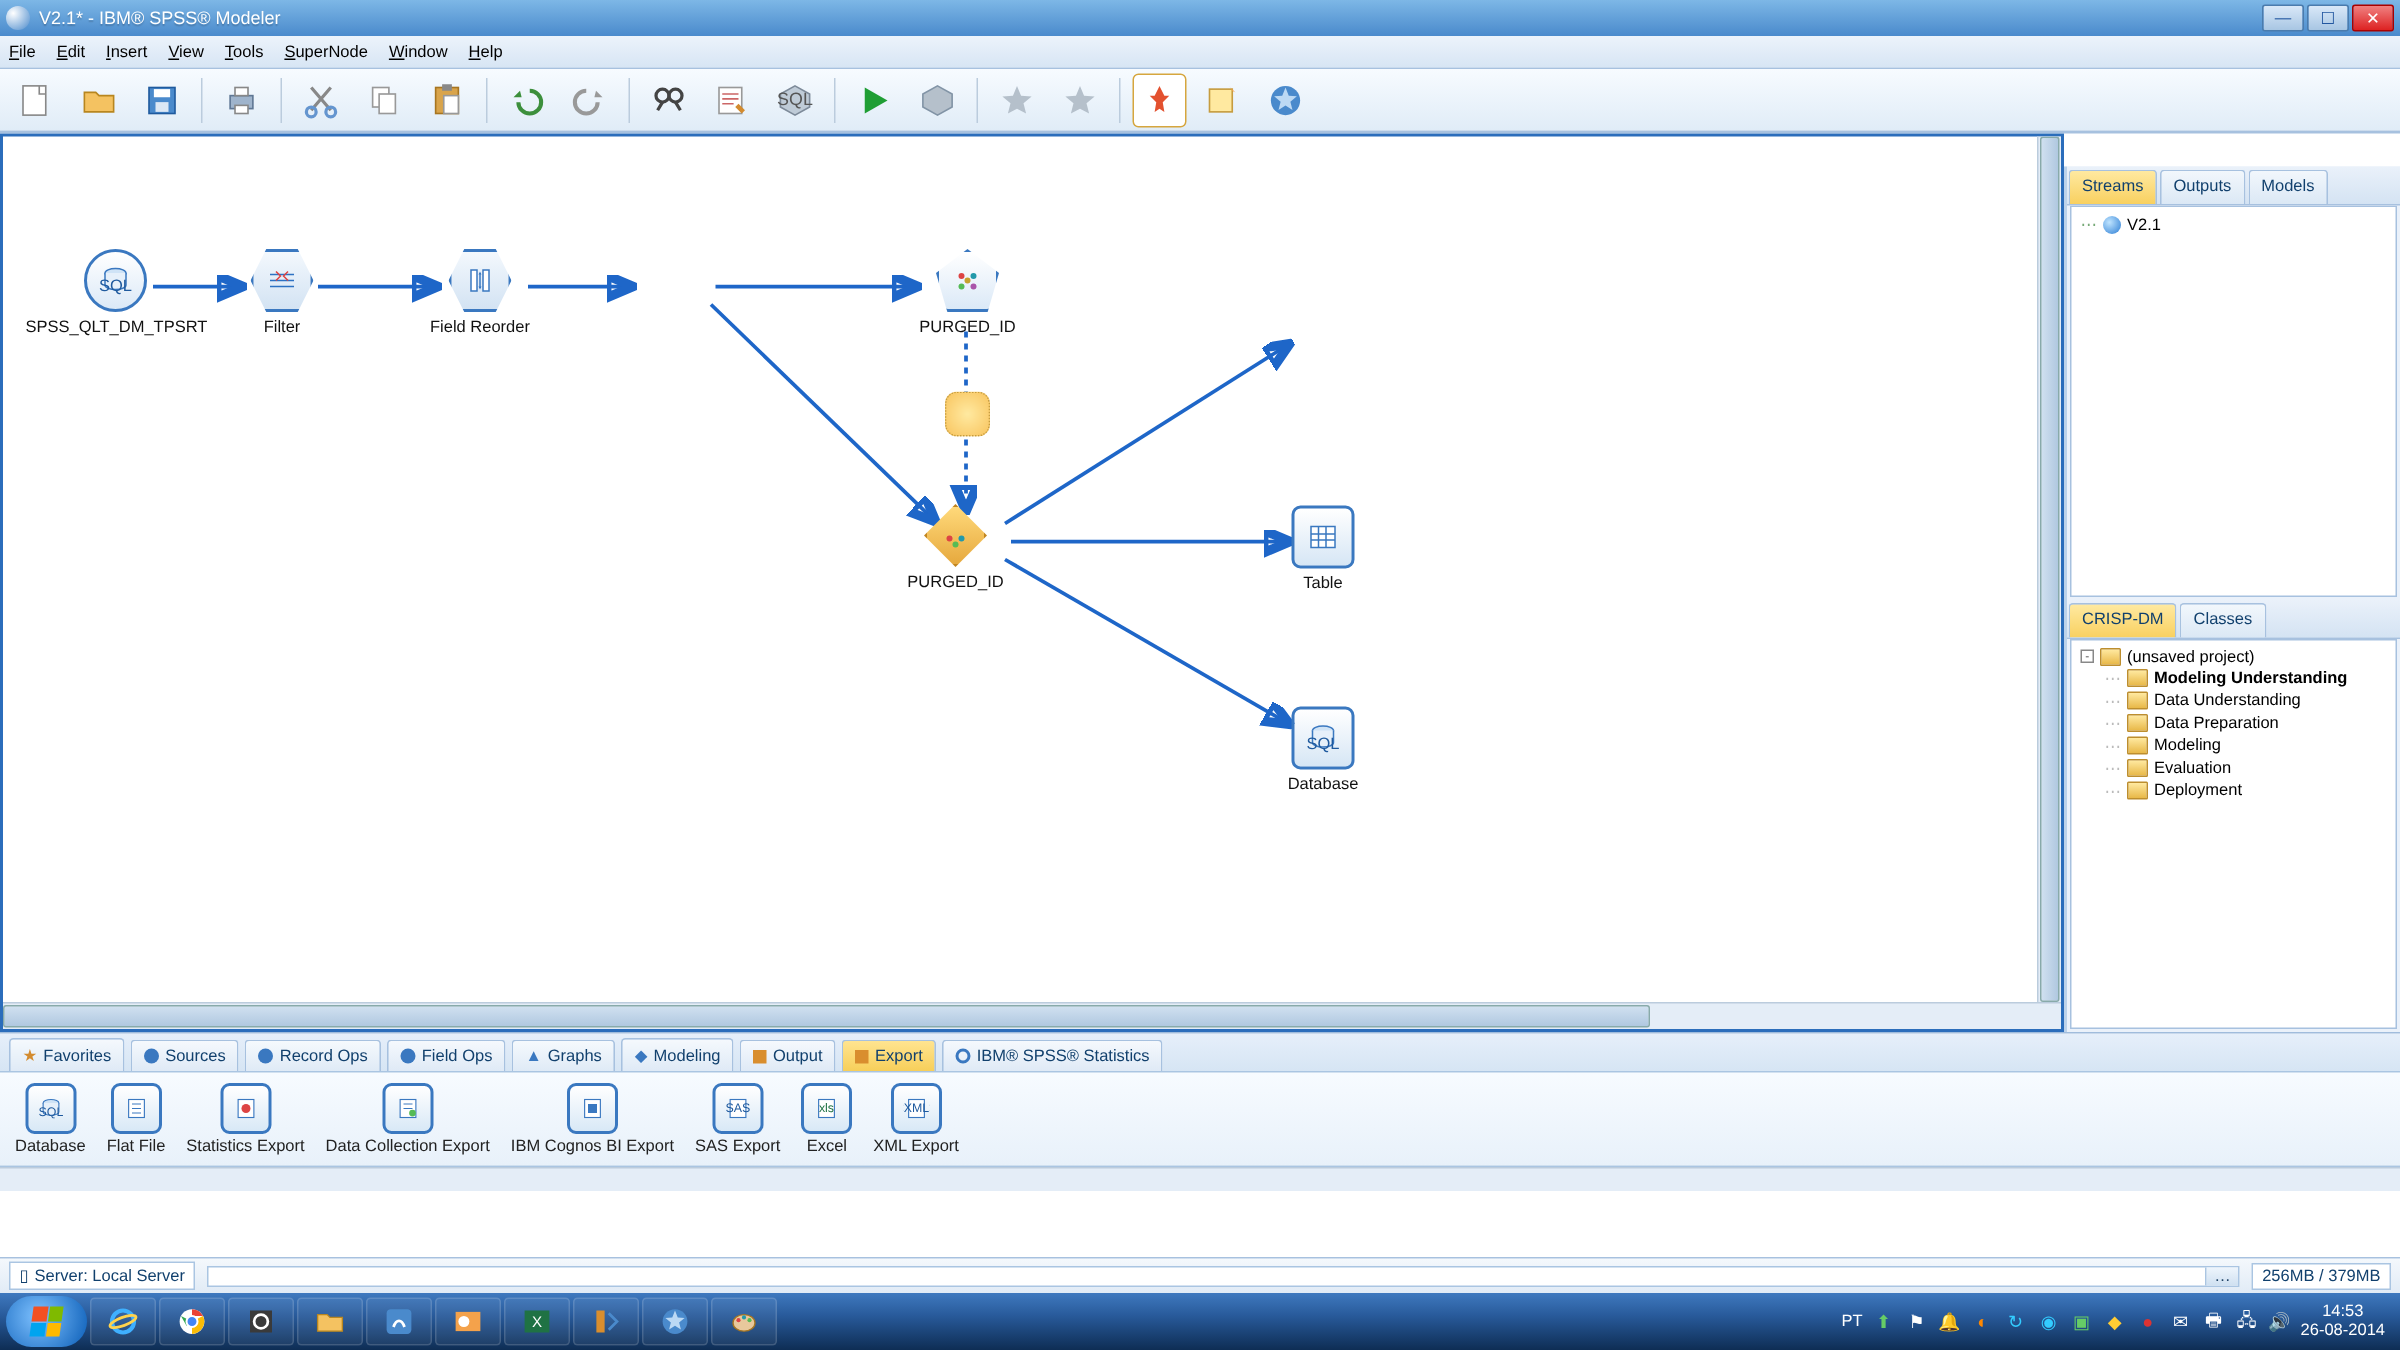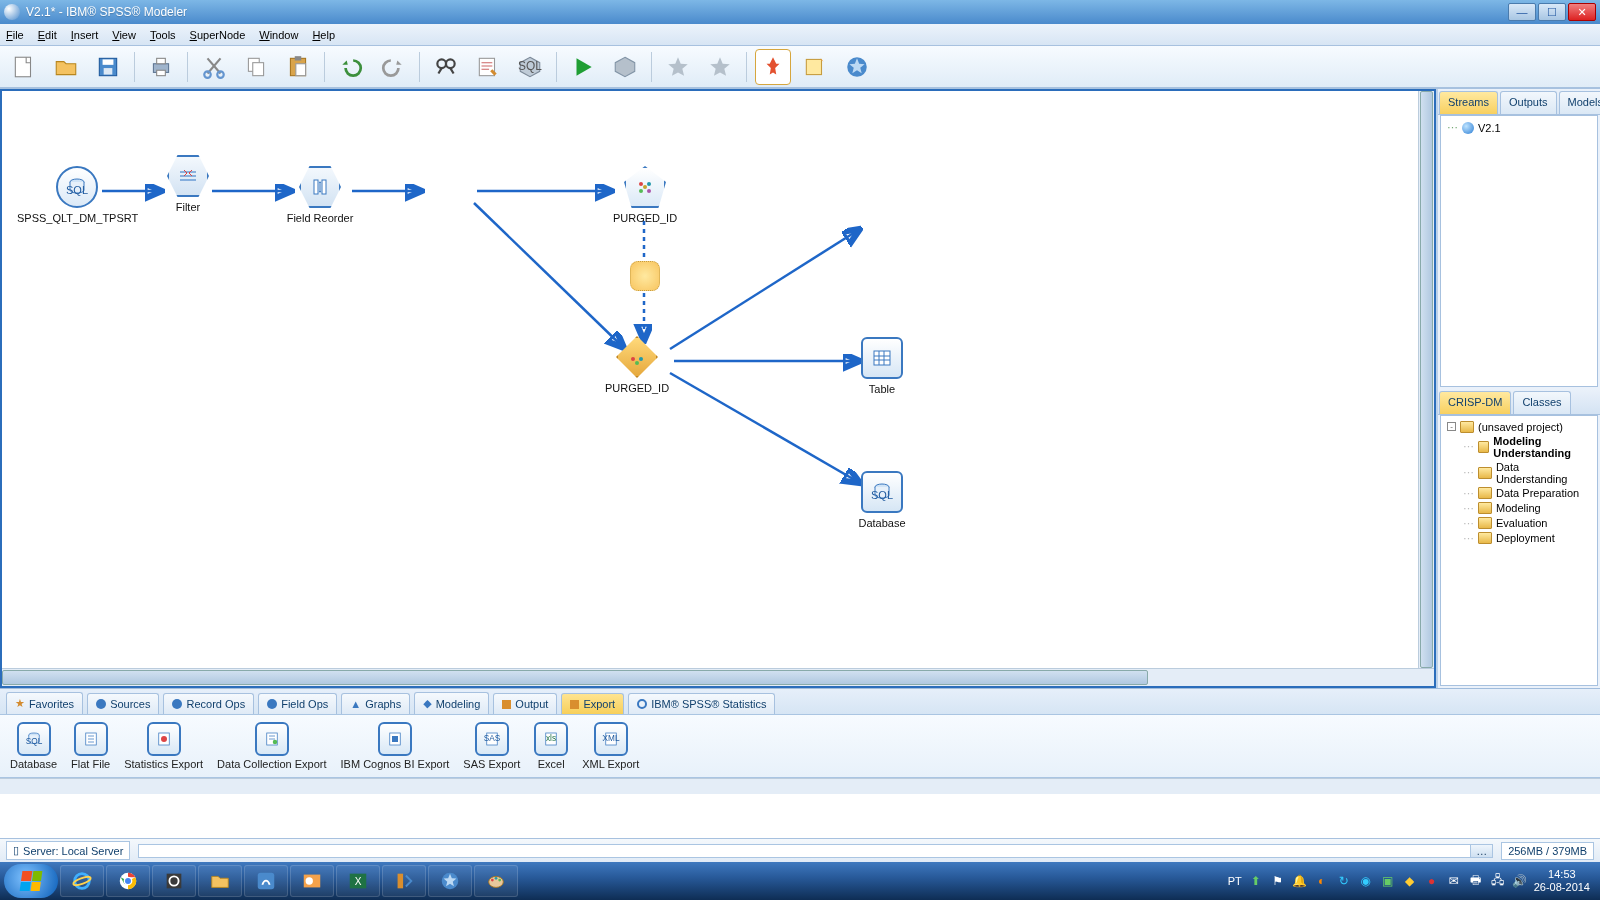--- a/index.html
+++ b/index.html
@@ -44,21 +44,21 @@
 .node .shape.small { width:30px;height:30px;background:radial-gradient(circle,#ffe9a0,#f8c560);border:1px dotted #c69c3f; }
 .node .lbl { color:#111; font-size:11px; white-space:nowrap; }
 .node .shape svg { width:24px;height:24px; }
 
 
 svg.wires { position:absolute; inset:0; width:100%; height:100%; pointer-events:none; }
 svg.wires line,svg.wires path { stroke:#1e66c8; stroke-width:2.5; fill:none; marker-end:url(#arrow); }
 svg.wires .dashed { stroke-dasharray:4 4; }
 
 
-.rightcol { width:164px; display:flex; flex-direction:column; border-left:2px solid #bcd2ea; background:#eaf1fa; }
+.rightcol { width:224px; display:flex; flex-direction:column; border-left:2px solid #bcd2ea; background:#eaf1fa;margin-top:22px; }
 .rtabs { display:flex; height:26px; background:linear-gradient(#eaf1fa,#d4e3f3); border-bottom:1px solid #a7c1df; }
 .rtab { padding:4px 8px; border:1px solid #a7c1df; border-bottom:none; margin:2px 1px 0; background:linear-gradient(#f2f7fc,#dbe8f5); border-radius:3px 3px 0 0; font-size:11px; color:#11406d; }
 .rtab.active { background:linear-gradient(#ffe9a0,#f8d060); font-weight:normal; }
 .rbody { flex:1; background:#fff; border:1px solid #a7c1df; margin:0 2px 2px; overflow:auto; padding:4px; font-size:11px; }
 .tree-item { display:flex;align-items:center;gap:4px; padding:1px 0 1px 2px; }
 .tree-item .tog { width:9px;height:9px;border:1px solid #888;font-size:8px;line-height:7px;text-align:center;color:#555; }
 .tree-item .folder { width:14px;height:12px;background:linear-gradient(#ffe9a0,#e8b848);border:1px solid #bd8e2e;border-radius:1px; }
 .tree-item .globe { width:12px;height:12px;border-radius:50%;background:radial-gradient(circle at 35% 35%,#bfe4ff,#2b7dd4); }
 .tree-children { padding-left:18px; }
 .tree-children .tree-item { padding-left:0; }
@@ -261,21 +261,21 @@
       <div class="node" style="left:15px;top:75px">
         <div class="shape circle">
             <svg viewBox="0 0 24 24">
               <ellipse cx="12" cy="7" rx="7" ry="3" fill="#cfe3f6" stroke="#3a78c0"></ellipse>
               <path d="M5 7v8c0 1.7 3.1 3 7 3s7-1.3 7-3V7" fill="#e6f0fa" stroke="#3a78c0"></path>
               <text x="12" y="19" font-size="5" text-anchor="middle" fill="#1f5a9e">SQL</text>
             </svg>
           </div>
         <div class="lbl">SPSS_QLT_DM_TPSRT</div>
       </div>
-      <div class="node" style="left:126px;top:64px">
+      <div class="node" style="left:126px;top:75px">
         <div class="shape hex">
             <svg viewBox="0 0 24 24">
               <path d="M4 8h16M4 12h16M4 16h16" stroke="#2d72c3"></path>
               <path d="M8 6l3 3-3 3M16 6l-3 3 3 3" stroke="#d44" fill="none"></path>
             </svg>
           </div>
         <div class="lbl">Filter</div>
       </div>
       <div class="node" style="left:258px;top:75px">
         <div class="shape hex">

